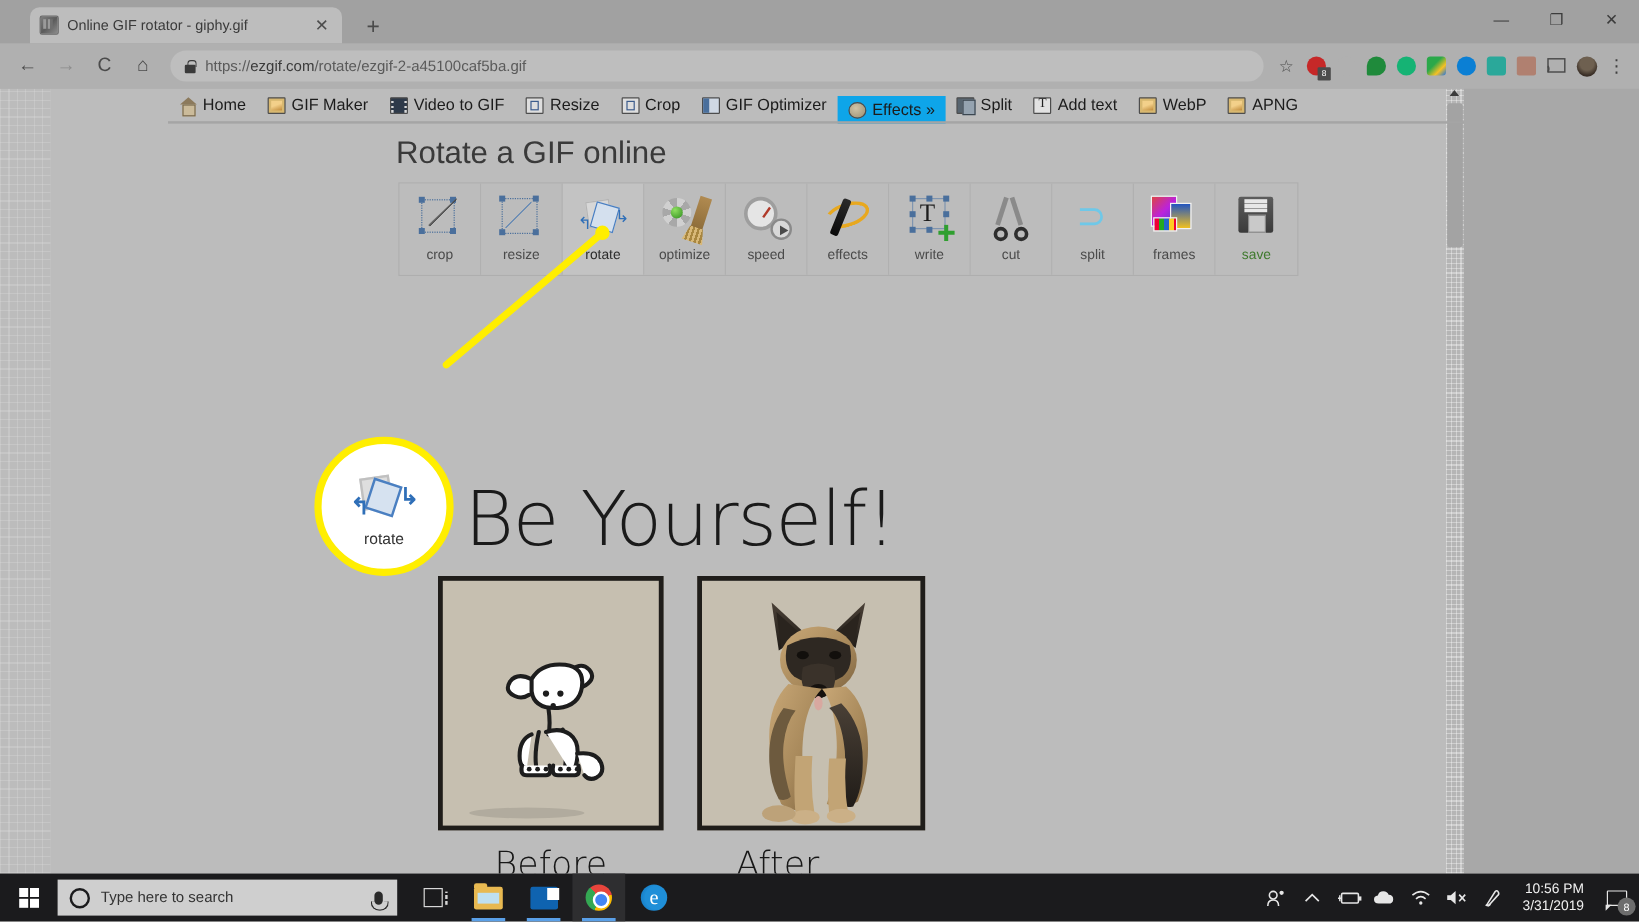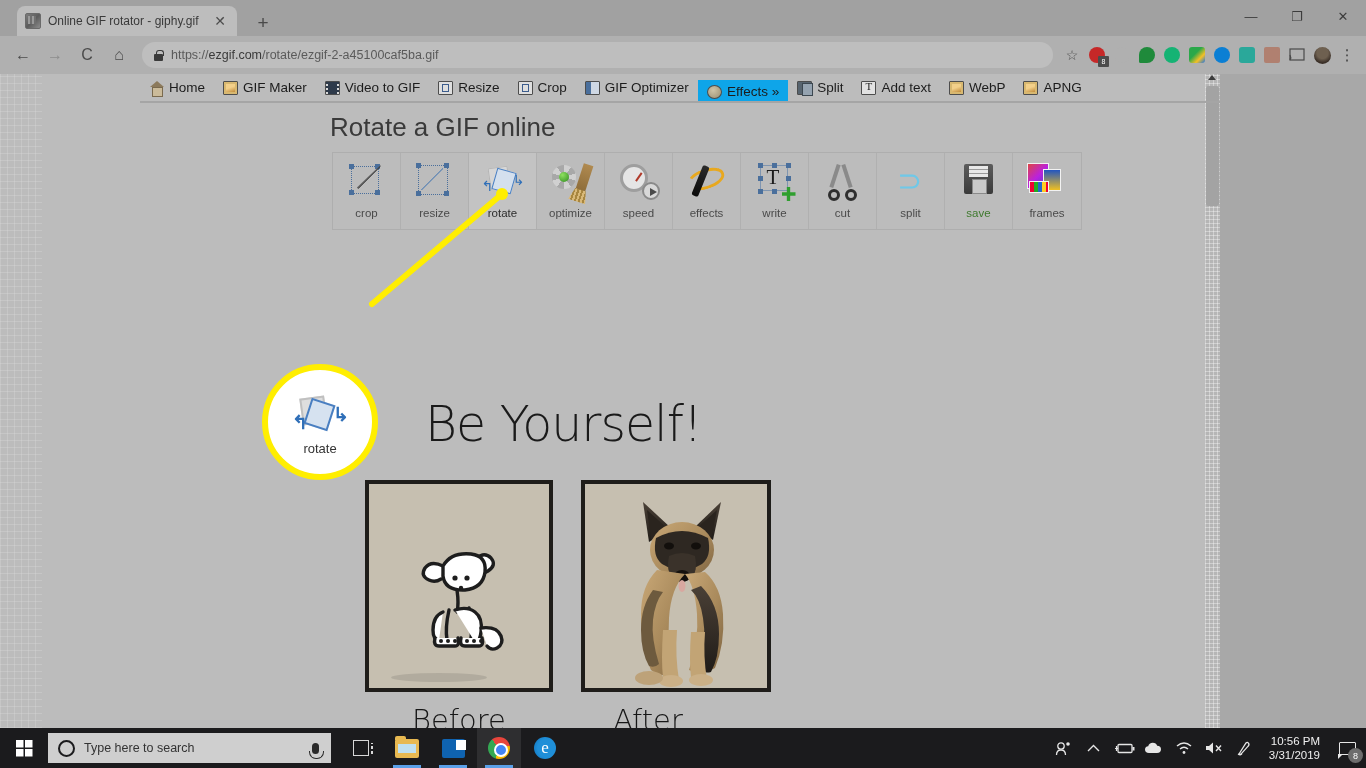--- a/index.html
+++ b/index.html
@@ -14,21 +14,21 @@
   
   .chrome-window {
     position: absolute; left: 0; top: 0; width: 1366px; height: 728px;
     background: #a8a8a8;
   }
   .tabstrip {
     position: relative; height: 36px; background: #a1a1a1;
     display: flex; align-items: flex-end;
   }
   .tab {
-    position: relative; margin-left: 17px; width: 220px; height: 30px;
+    position: relative; margin-left: 25px; width: 260px; height: 30px;
     background: #bdbdbd; border-radius: 8px 8px 0 0;
     display: flex; align-items: center; padding: 0 8px; gap: 7px;
   }
   .tab-favicon {
     width: 16px; height: 16px; flex: 0 0 16px;
     background: linear-gradient(135deg, #7d7d7d 0%, #5c5c5c 50%, #8d8d8d 100%);
     border: 1px solid #6a6a6a; border-radius: 2px;
     position: relative;
   }
   .tab-favicon::after {
@@ -343,24 +343,23 @@
   .c-rot-a { left:8px; top:4px; background:#dedede; border-color:#c0c0c0; transform: rotate(-8deg); }
   .c-rot-b { left:14px; top:8px; background:#d6e2f0; transform: rotate(18deg); }
   .c-arr { position:absolute; color:#2f6fb8; font-size:19px; line-height:1; font-weight:bold; }
 
   
   .gif-wrap {
     position: absolute; left: 365px; top: 262px; width: 415px; height: 410px;
   }
   .gif-title {
     position: absolute; left: 22px; top: 26px; width: 380px;
-    font-size: 49px; color: #1a1a1a; letter-spacing: -1px;
+    font-size: 63px; color: #1a1a1a; letter-spacing: -1px;
     font-family: "DejaVu Sans", sans-serif; font-weight: 300;
     white-space: nowrap;
-    margin-left: 38px;
   }
   .panels { position: absolute; left: 0; top: 110px; width: 415px; height: 220px; display: flex; gap: 28px; }
   .panel {
     width: 188px; height: 212px; background: #c6bfb0;
     border: 4px solid #1f1d1a; position: relative;
   }
   .panel.right { width: 190px; }
   .caption {
     position: absolute; top: 336px; width: 415px; display: flex; 
   }
@@ -680,31 +679,31 @@
             <div class="tool-label">cut</div>
           </div>
           <div class="tool">
             <div class="tool-ico">
               <span class="ic-split">⊂</span>
             </div>
             <div class="tool-label">split</div>
           </div>
           <div class="tool">
             <div class="tool-ico">
-              <span class="ic-floppy"></span>
-            </div>
-            <div class="tool-label green">save</div>
-          </div>
-          <div class="tool">
-            <div class="tool-ico">
               <span class="ic-frames-a"></span>
                 <span class="ic-frames-b"></span>
                 <span class="ic-frames-c"></span>
             </div>
             <div class="tool-label">frames</div>
+          </div>
+          <div class="tool">
+            <div class="tool-ico">
+              <span class="ic-floppy"></span>
+            </div>
+            <div class="tool-label green">save</div>
           </div>
         </div>
 
         <svg class="callout-line">
           <line x1="502" y1="86" x2="372" y2="196" stroke="#ffee00" stroke-width="6" stroke-linecap="round"></line>
           <circle cx="502" cy="86" r="6" fill="#ffee00"></circle>
         </svg>
 
         <div class="callout">
           <div class="callout-ico">

